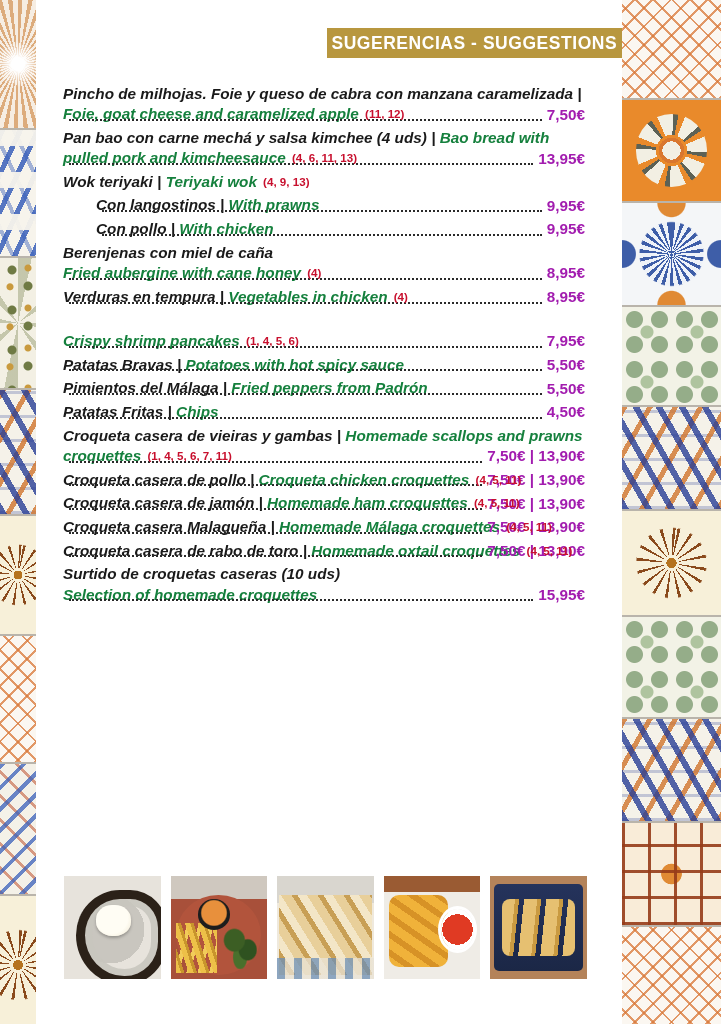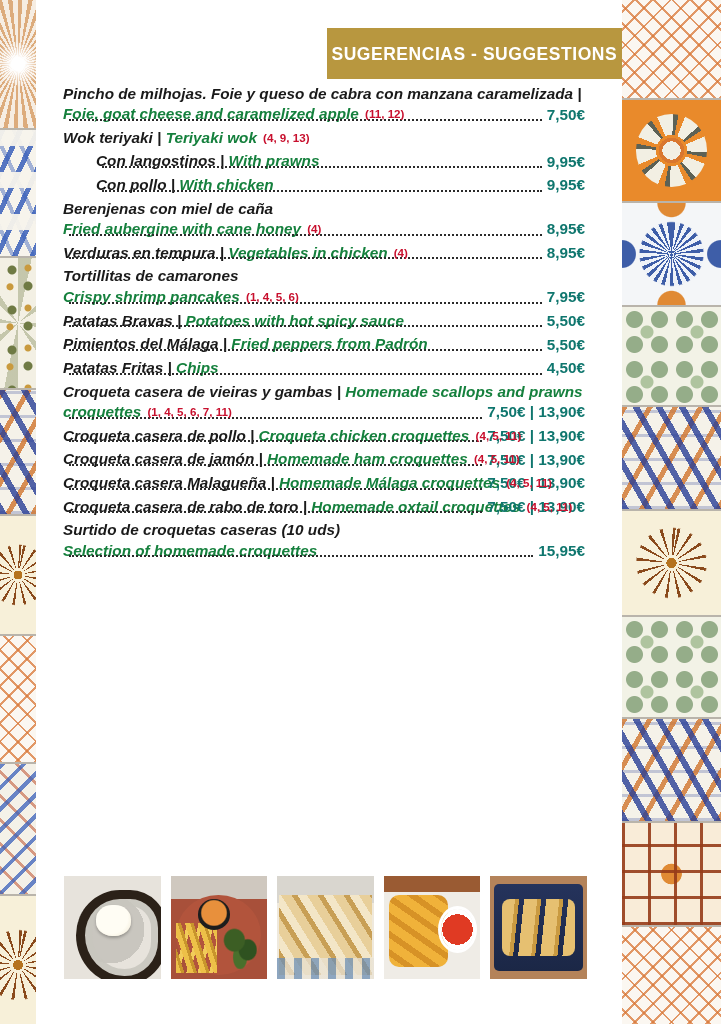--- a/index.html
+++ b/index.html
@@ -206,21 +206,21 @@
         #c8843f 13px 17px, #efece4 17px 26px);
     opacity: .85;
   }
 
   
   .banner {
     position: absolute;
     left: 327px;
     top: 28px;
     width: 295px;
-    height: 51px;
+    height: 30px;
     background: #b8973f;
     display: flex;
     align-items: center;
     justify-content: center;
   }
   .banner-title {
     color: #ffffff;
     font-size: 19px;
     font-weight: bold;
     letter-spacing: .6px;
@@ -255,21 +255,21 @@
   .dots {
     flex: 1 1 auto;
     min-width: 14px;
     margin: 0 5px 4px 6px;
     border-bottom: 2.2px dotted #2a2a2a;
     height: 0;
   }
   .price {
     font-size: 15.3px;
     font-weight: bold;
-    color: #0f766e;
+    color: #a21caf;
     white-space: nowrap;
   }
   .indent { padding-left: 33px; }
 
   
   .flow {
     font-size: 15.3px;
     line-height: 1.33;
     color: #151515;
   }
@@ -454,20 +454,27 @@
   <div class="content">
     <div id="suggestions-list">
         <div class="item">
           <div class="flow"><span class="seg es">Pincho de milhojas. Foie y queso de cabra con manzana caramelizada</span><span class="seg es"> | </span><span class="seg en">Foie, goat cheese and caramelized apple</span><span class="alrg"> (11, 12)</span></div>
           <div class="line" style="margin-top: -20px; padding-left: 0px;">
             <span class="dots"></span>
             <span class="price">7,50€</span>
           </div>
         </div>
         <div class="item">
+          <div class="flow"><span class="seg es">Pan bao con carne mechá y salsa kimchee (4 uds)</span><span class="seg es"> | </span><span class="seg en">Bao bread with pulled pork and kimcheesauce</span><span class="alrg"> (4, 6, 11, 13)</span></div>
+          <div class="line" style="margin-top: -20px; padding-left: 0px;">
+            <span class="dots"></span>
+            <span class="price">13,95€</span>
+          </div>
+        </div>
+        <div class="item">
           <div class="flow"><span class="seg es">Wok teriyaki</span><span class="seg es"> | </span><span class="seg en">Teriyaki wok</span><span class="alrg"> (4, 9, 13)</span></div>
         </div>
         <div class="item indent">
           <div class="flow"><span class="seg es">Con langostinos</span><span class="seg es"> | </span><span class="seg en">With prawns</span></div>
           <div class="line" style="margin-top: -20px; padding-left: 0px;">
             <span class="dots"></span>
             <span class="price">9,95€</span>
           </div>
         </div>
         <div class="item indent">
@@ -485,21 +492,21 @@
           </div>
         </div>
         <div class="item">
           <div class="flow"><span class="seg es">Verduras en tempura</span><span class="seg es"> | </span><span class="seg en">Vegetables in chicken</span><span class="alrg"> (4)</span></div>
           <div class="line" style="margin-top: -20px; padding-left: 0px;">
             <span class="dots"></span>
             <span class="price">8,95€</span>
           </div>
         </div>
         <div class="item">
-          <div class="flow"><span class="seg es">Tortillitas de camarones</span><br><span class="seg en">Crispy shrimp pancakes</span><span class="alrg"> (1, 4, 5, 6)</span></div>
+          <div class="flow"><br><span class="seg en">Crispy shrimp pancakes</span><span class="alrg"> (1, 4, 5, 6)</span></div>
           <div class="line" style="margin-top: -20px; padding-left: 0px;">
             <span class="dots"></span>
             <span class="price">7,95€</span>
           </div>
         </div>
         <div class="item">
           <div class="flow"><span class="seg es">Patatas Bravas</span><span class="seg es"> | </span><span class="seg en">Potatoes with hot spicy sauce</span></div>
           <div class="line" style="margin-top: -20px; padding-left: 0px;">
             <span class="dots"></span>
             <span class="price">5,50€</span>

